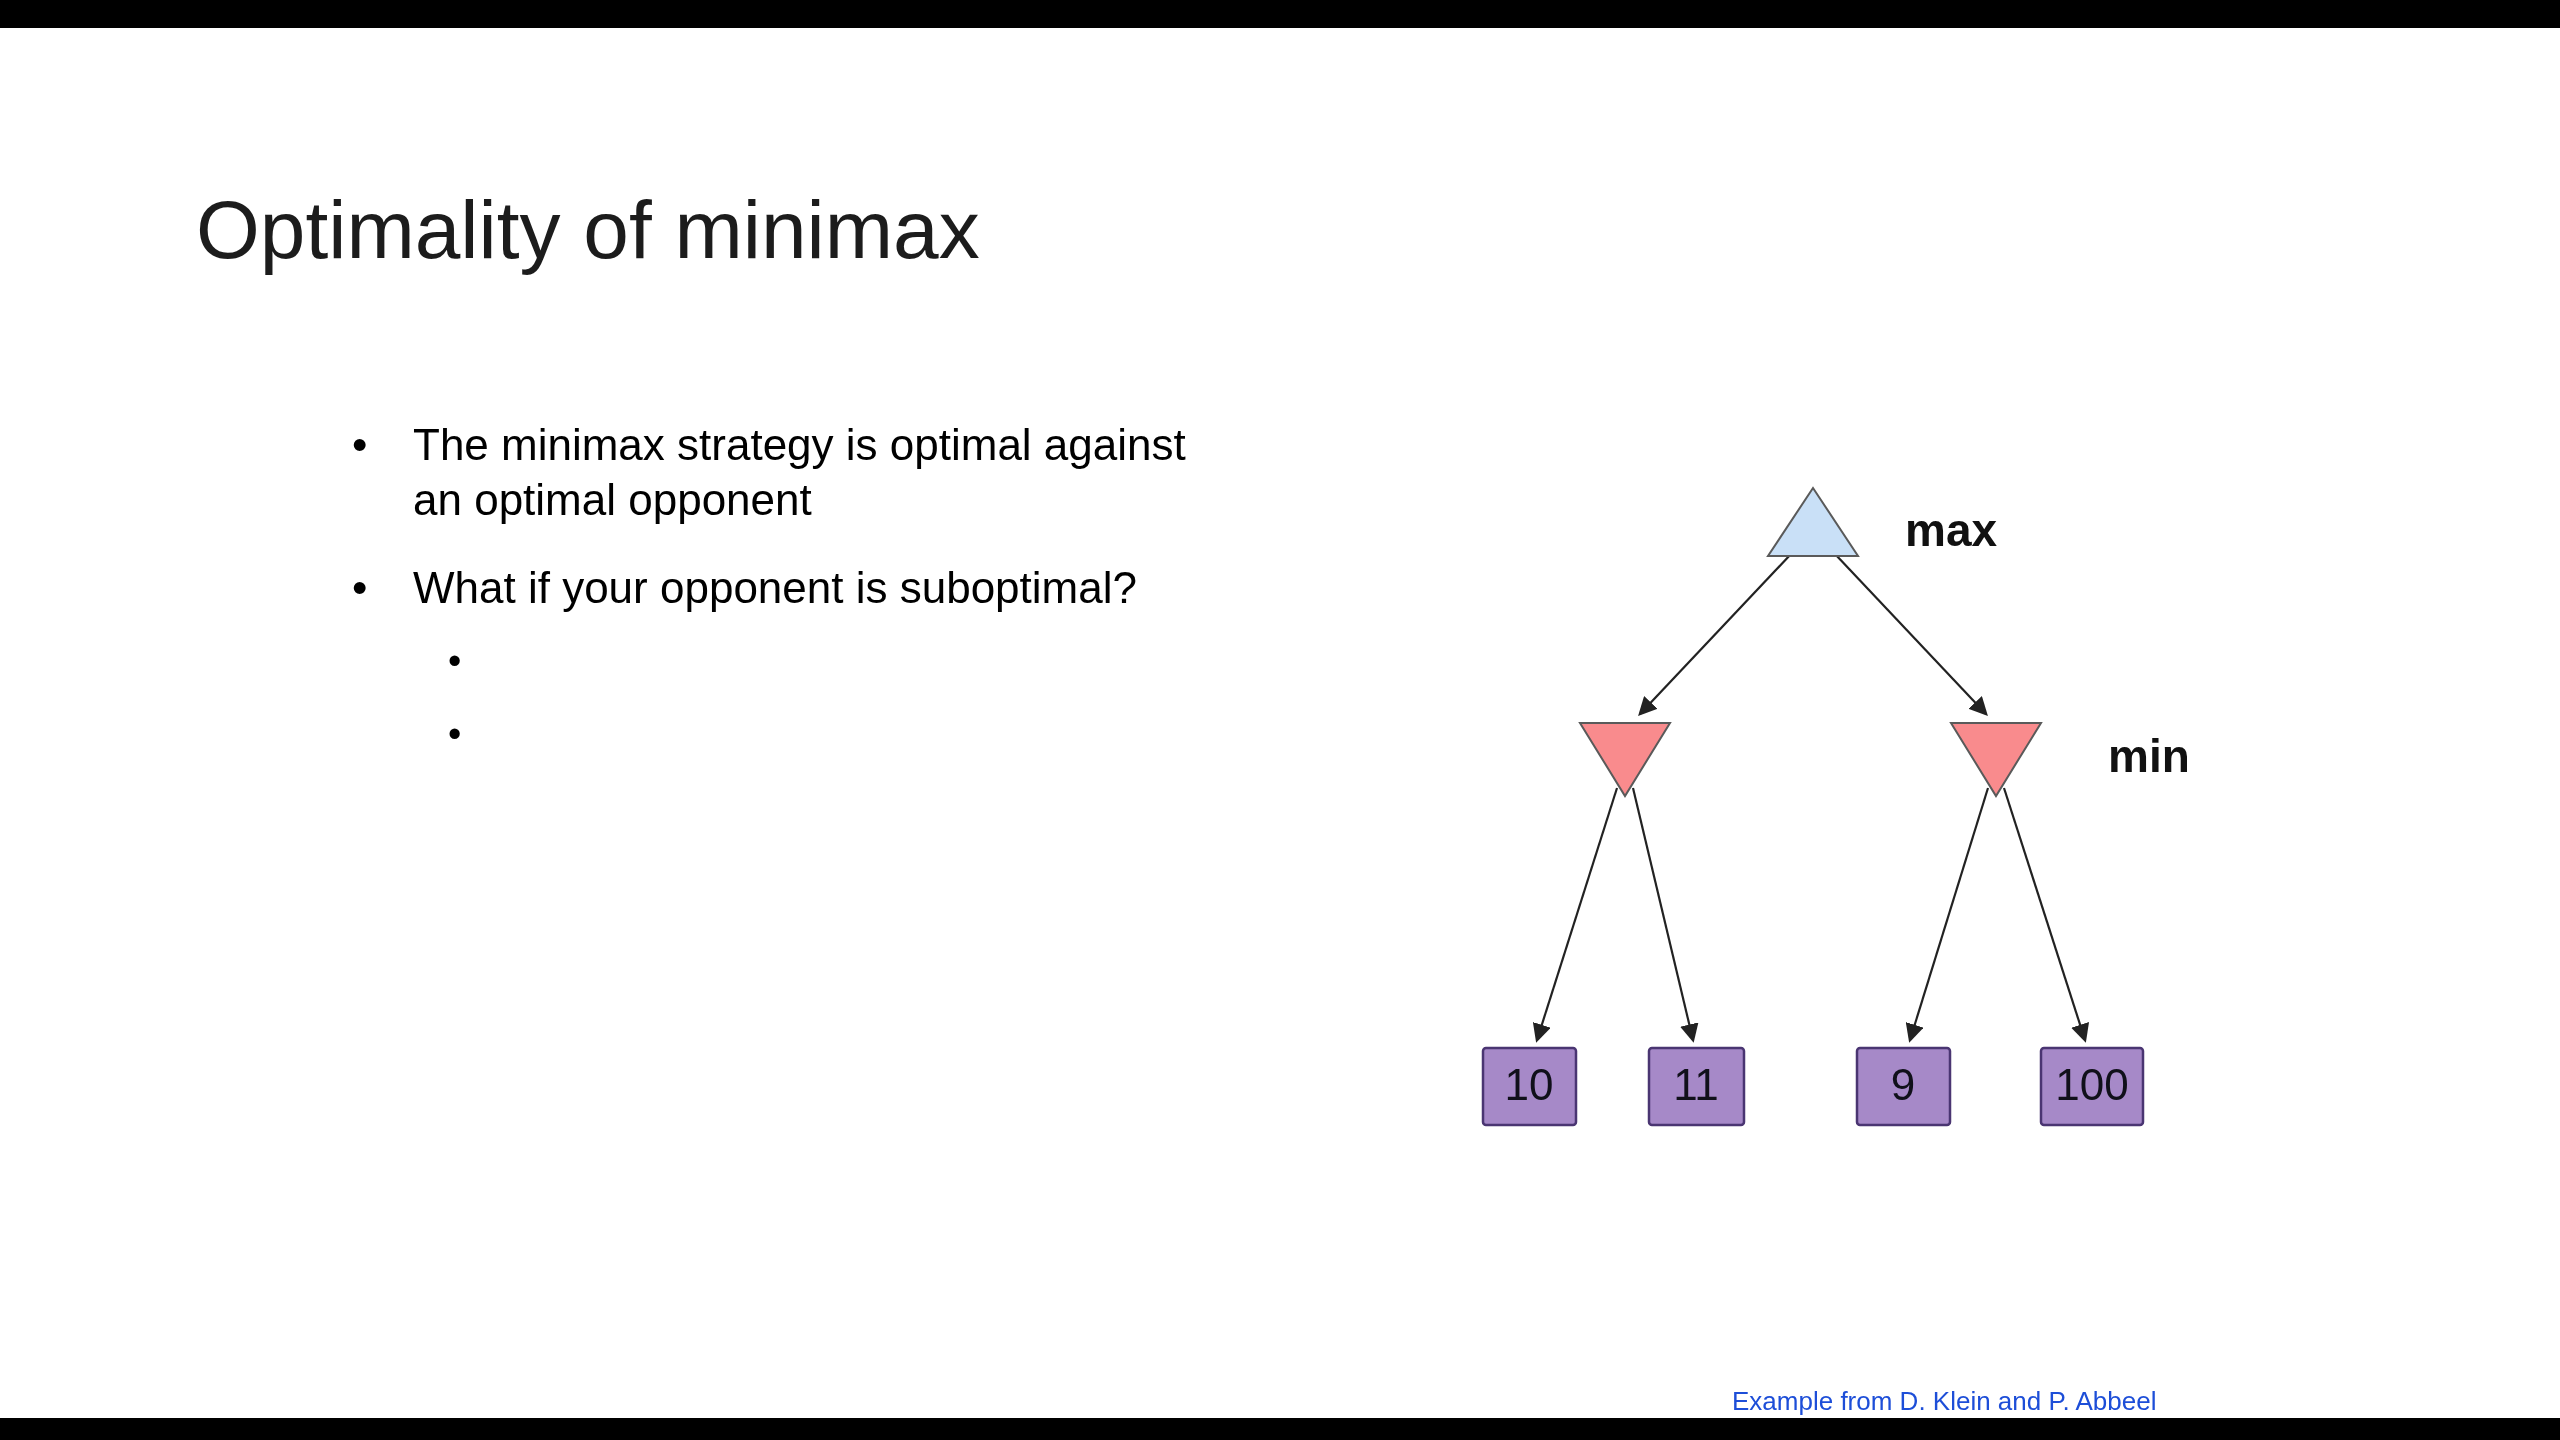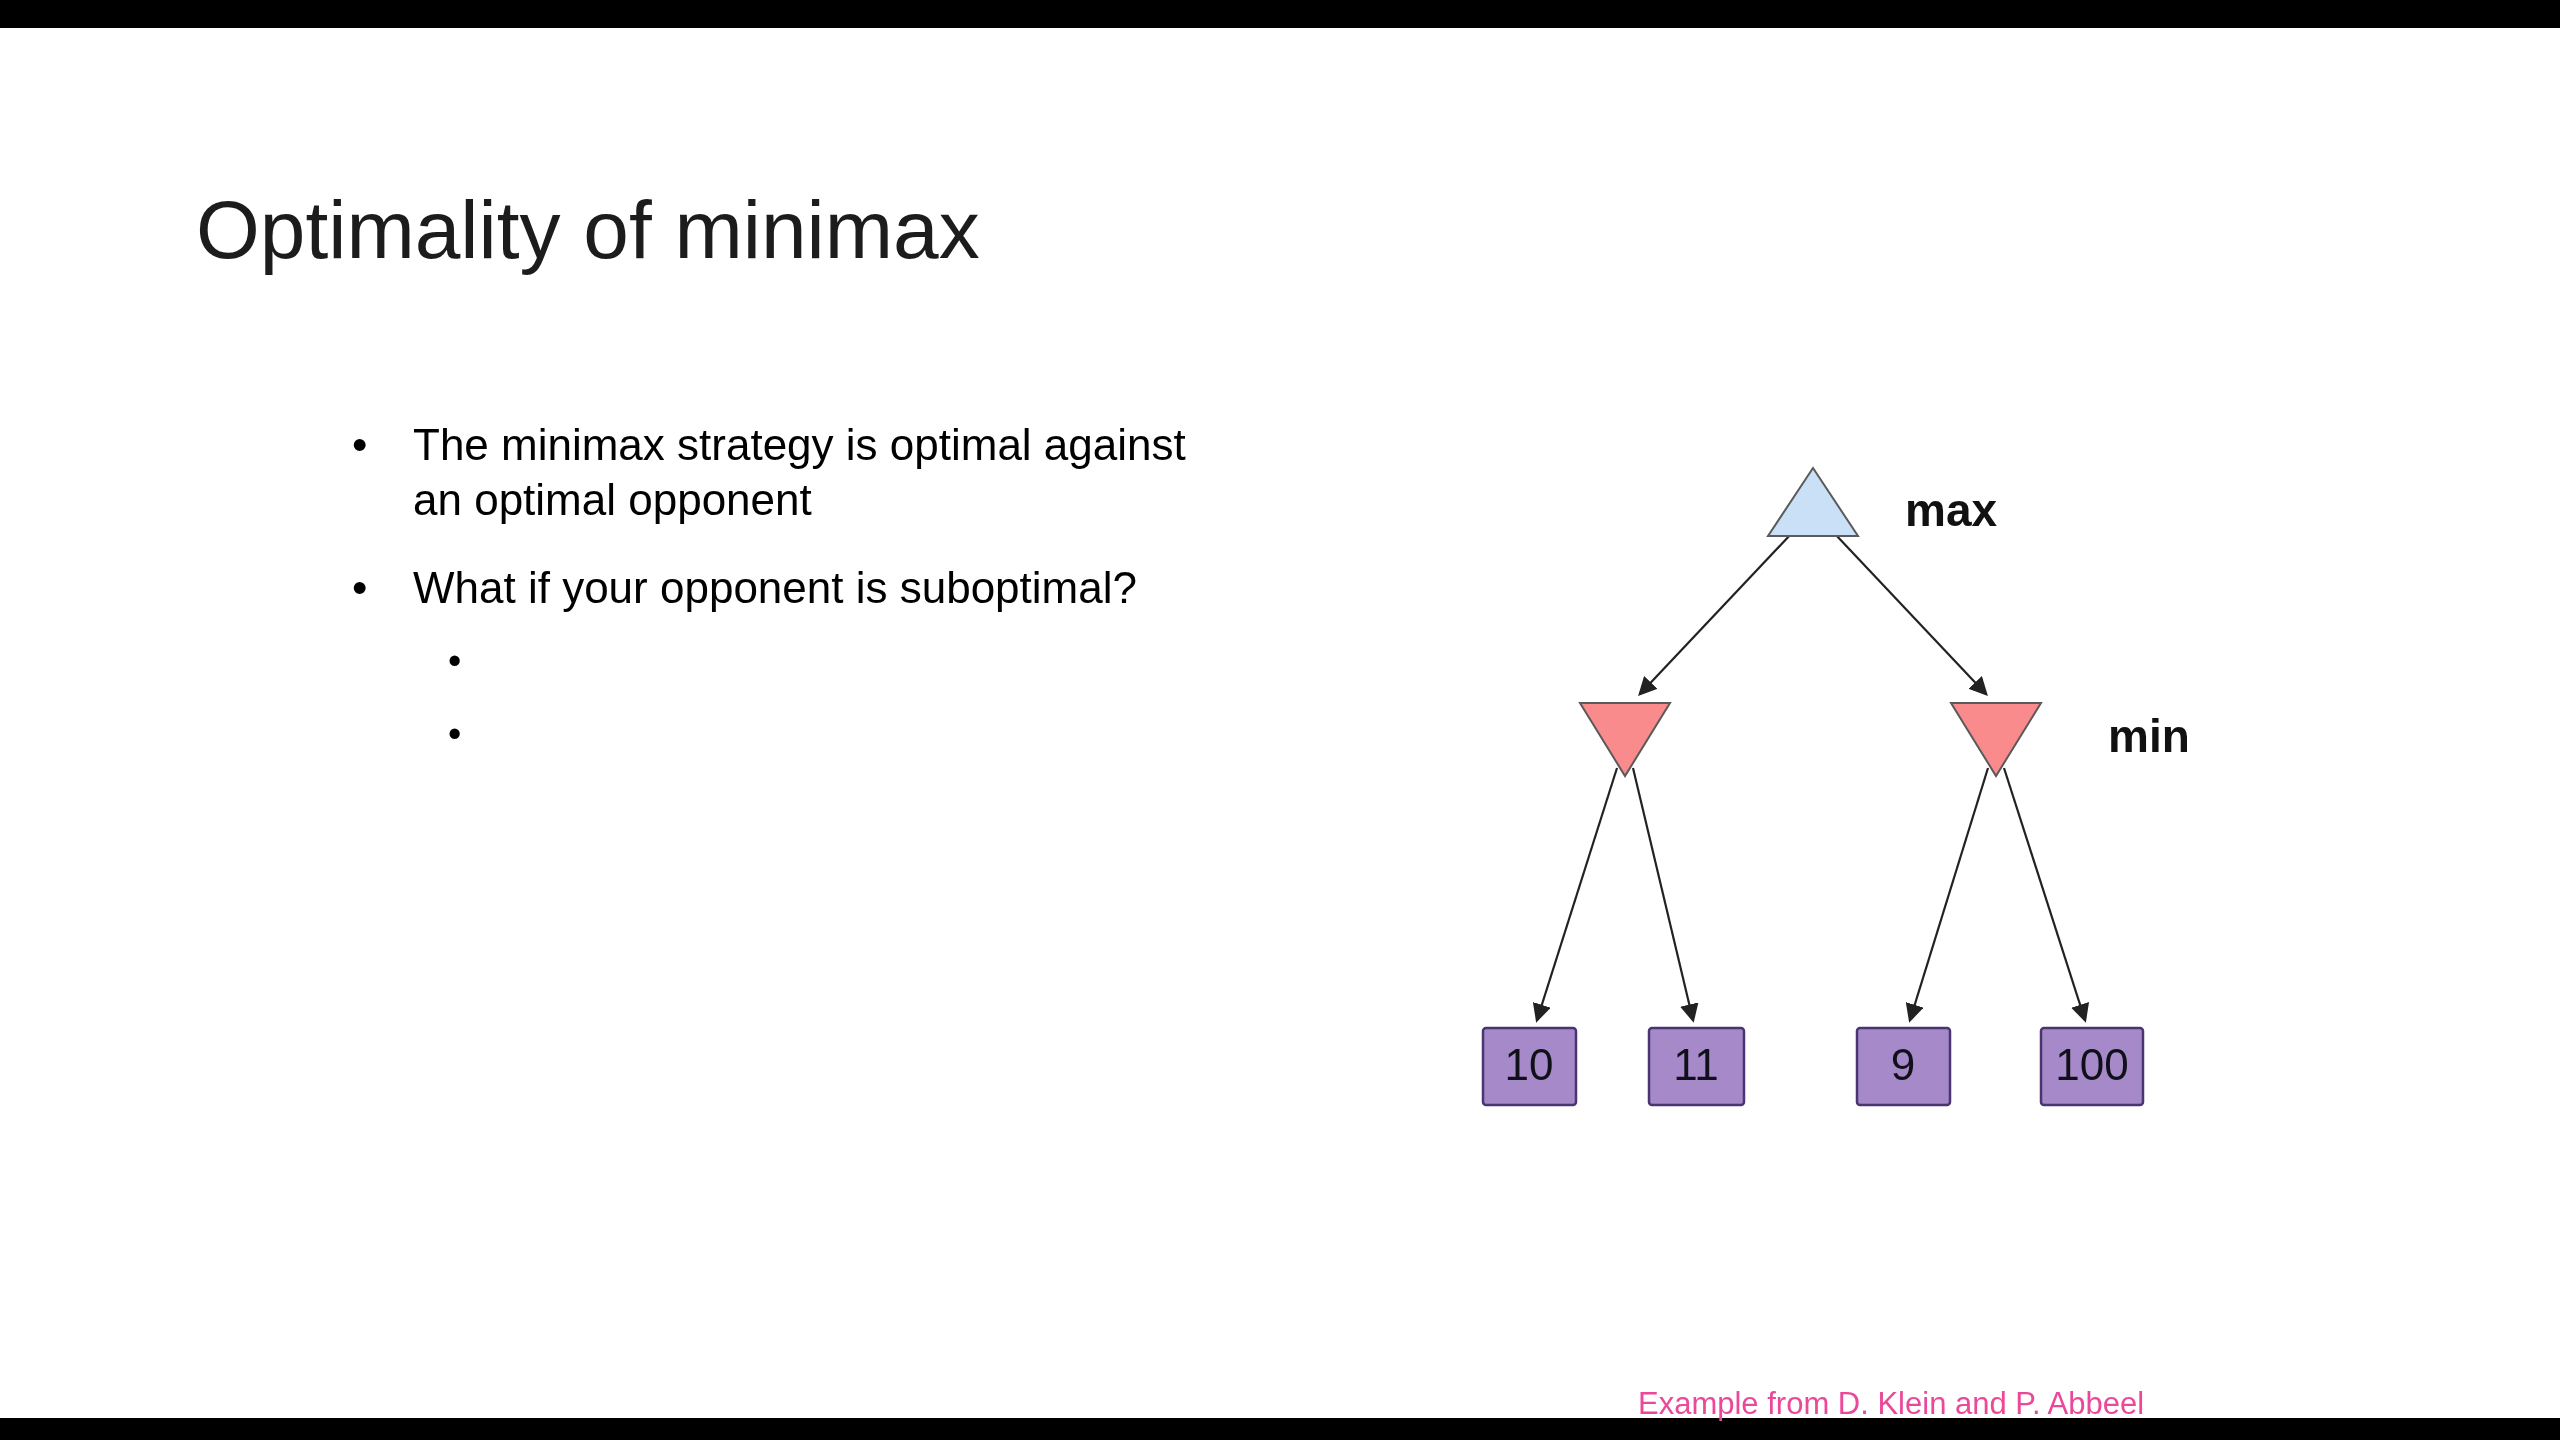--- a/index.html
+++ b/index.html
@@ -77,21 +77,21 @@
     text-align: left;
   }
   .sub-bullet .text {
     white-space: pre-line;
     max-width: 960px;
   }
 
   .diagram {
     position: absolute;
     left: 1400px;
-    top: 418px;
+    top: 438px;
     width: 850px;
     height: 740px;
   }
   .diagram svg { display: block; }
   .node-label {
     font-family: "Liberation Sans", sans-serif;
     font-size: 46px;
     font-weight: bold;
     fill: #111111;
   }
@@ -109,24 +109,24 @@
     stroke: #5a5a5a;
     stroke-width: 2;
   }
   .leaf-rect {
     stroke: #4a3572;
     stroke-width: 2.5;
   }
 
   .credit {
     position: absolute;
-    left: 1638px;
+    left: 1732px;
     top: 1386px;
-    font-size: 31px;
-    color: #ec4899;
+    font-size: 26px;
+    color: #1d4ed8;
     white-space: nowrap;
   }
 </style>
 </head>
 <body>
 
 <div class="slide">
   <div class="letterbox top"></div>
   <div class="letterbox bottom"></div>
 

